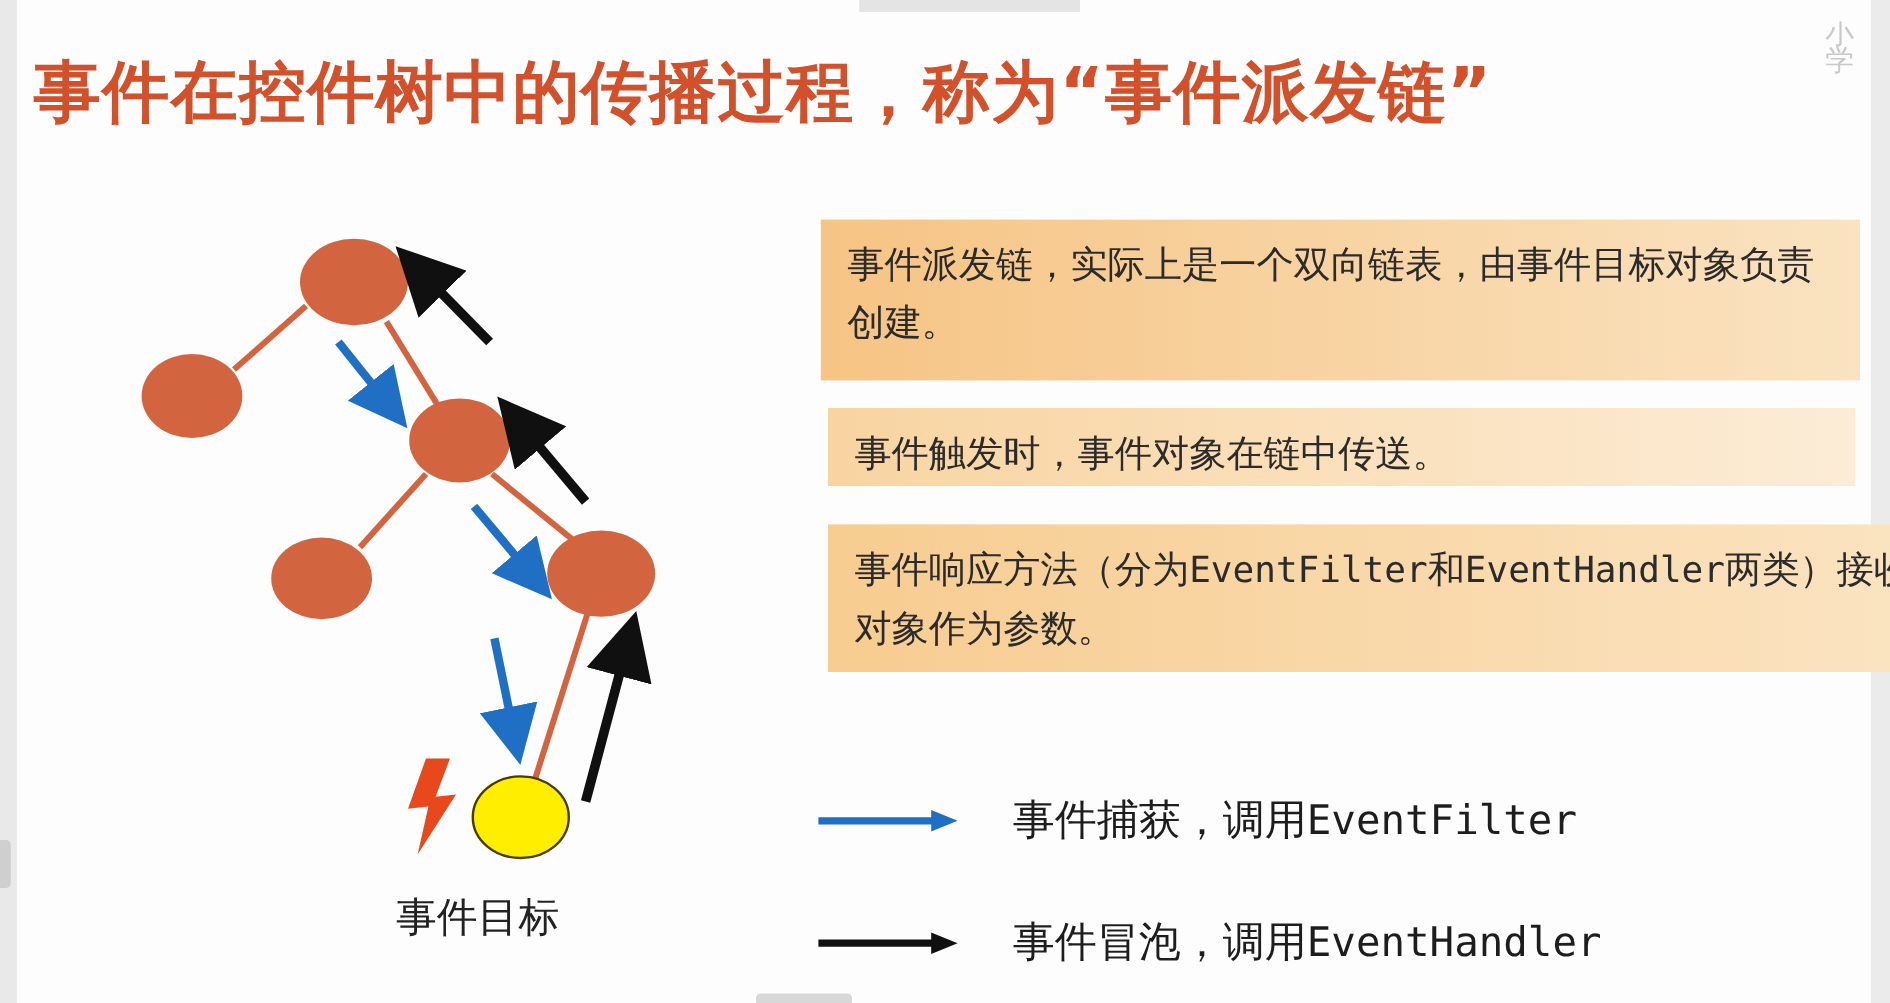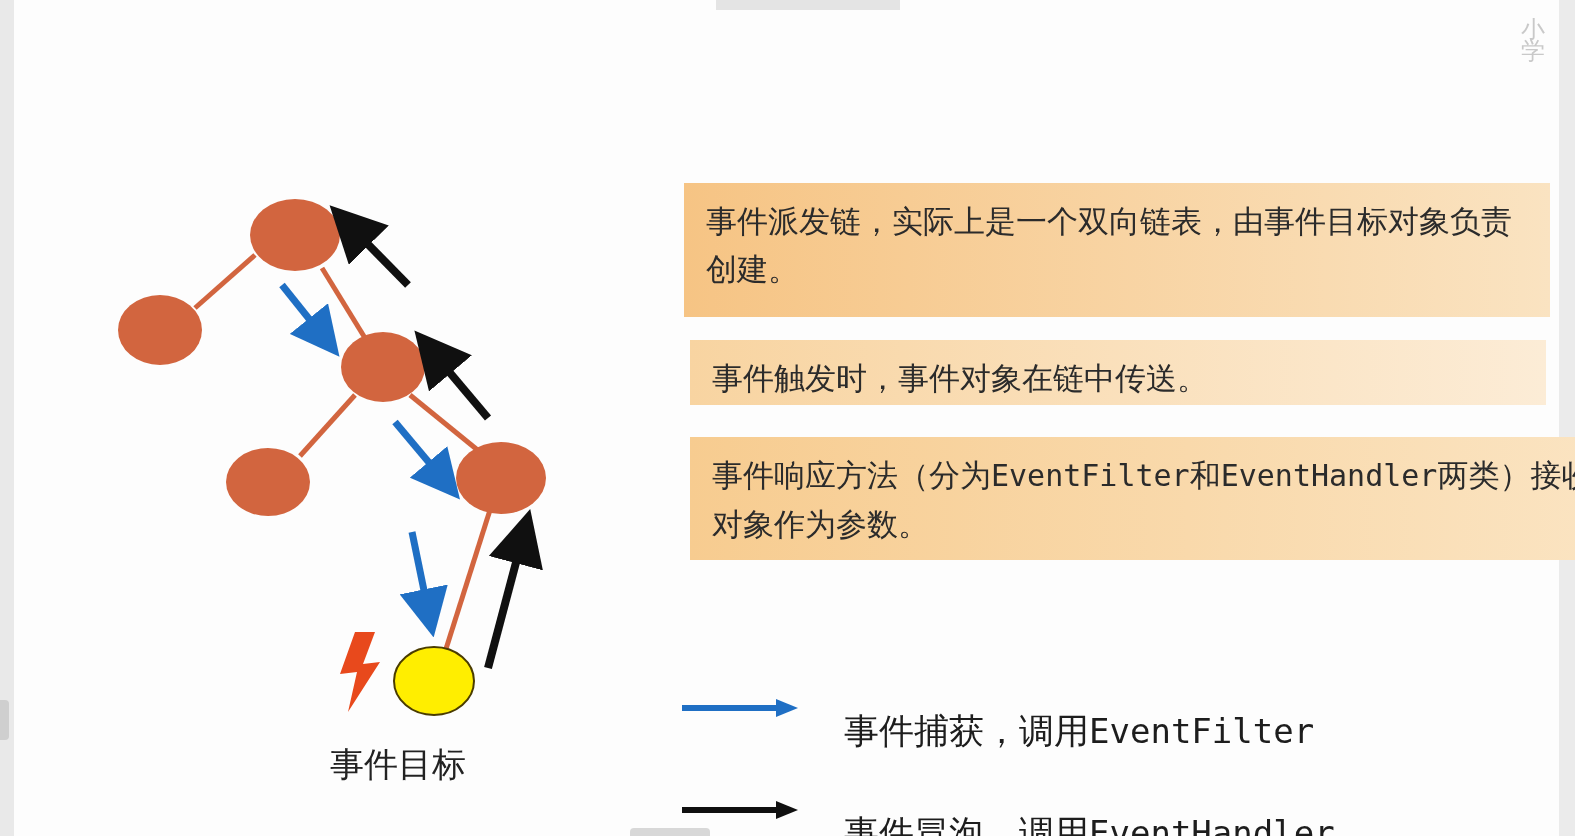--- a/index.html
+++ b/index.html
@@ -133,36 +133,36 @@
   }
   .legend-1 { left: 680px; top: 660px; }
   .legend-2 { left: 680px; top: 762px; }
   .legend-arrow { width: 120px; height: 26px; }
   .legend-text {
     margin-left: 44px;
     font-size: 35px;
     color: #1d1d1d;
     white-space: nowrap;
     font-family: "DejaVu Serif", serif;
-    margin-top: 48px;
   }
   .legend-text .mono { font-size: 34px; }
 </style>
 </head>
 <body>
 
 <div class="slide">
 
   <div class="edge-left"></div>
   <div class="edge-right"></div>
   <div class="top-notch"></div>
   <div class="bottom-notch"></div>
   <div class="left-tab"></div>
   <div class="corner-mark">小学</div>
 
+  <div class="title">事件在控件树中的传播过程，称为“事件派发链”</div>
 
   <div class="diagram">
     <svg width="600" height="660" viewBox="0 0 600 660" xmlns="http://www.w3.org/2000/svg">
       <defs>
         <marker id="blueHead" markerWidth="7" markerHeight="7" refX="3" refY="3.5" orient="auto">
           <polygon points="0,0 7,3.5 0,7" fill="#1f6fc4"></polygon>
         </marker>
         <marker id="blackHead" markerWidth="7" markerHeight="7" refX="3" refY="3.5" orient="auto">
           <polygon points="0,0 7,3.5 0,7" fill="#101010"></polygon>
         </marker>

